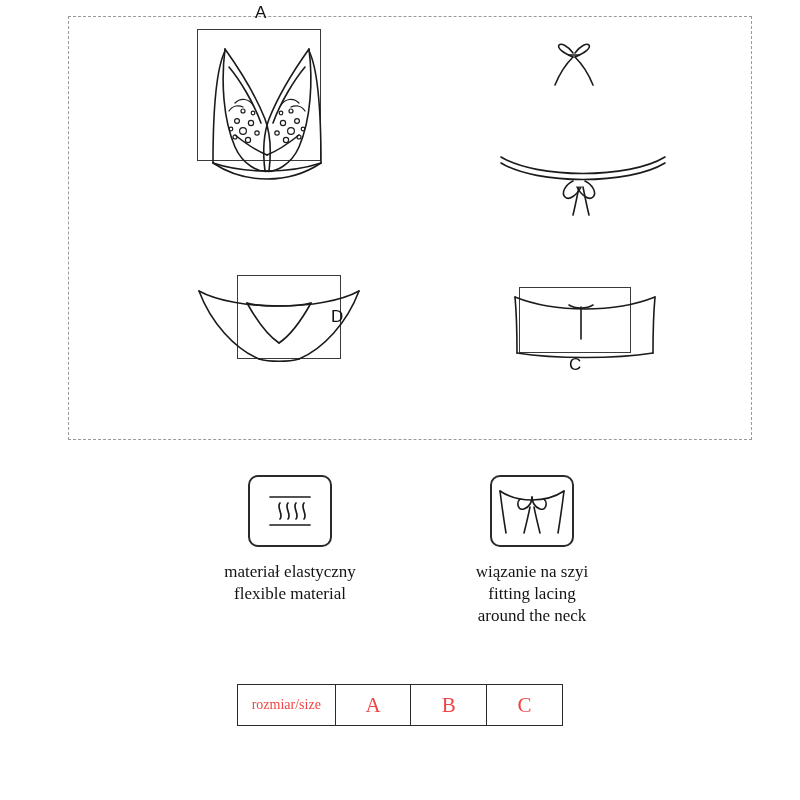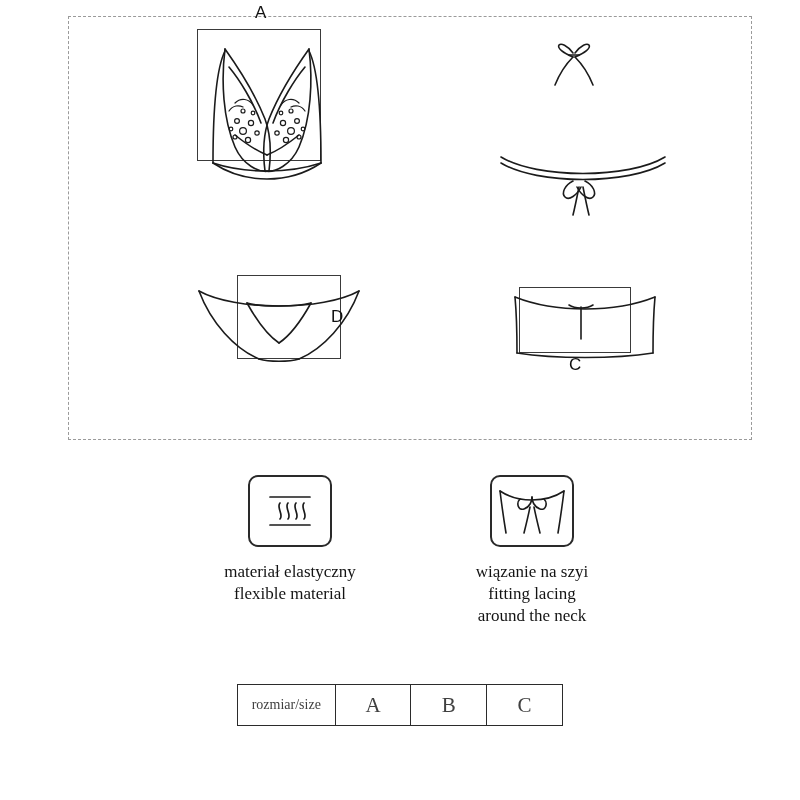--- a/index.html
+++ b/index.html
@@ -82,21 +82,21 @@
     position: absolute;
     left: 237px;
     top: 684px;
     width: 326px;
     border-collapse: collapse;
   }
   #size-table td {
     border: 1px solid #2b2b2b;
     text-align: center;
     font-family: "Liberation Serif", serif;
-    color: #404040;
+    color: #ef4444;
   }
   #size-table tr.head td {
     height: 38px;
     font-size: 15px;
   }
   #size-table tr.head td.hdr-first {
     font-size: 14px;
   }
   #size-table tr.head td.hdr-letter {
     font-size: 21px;

